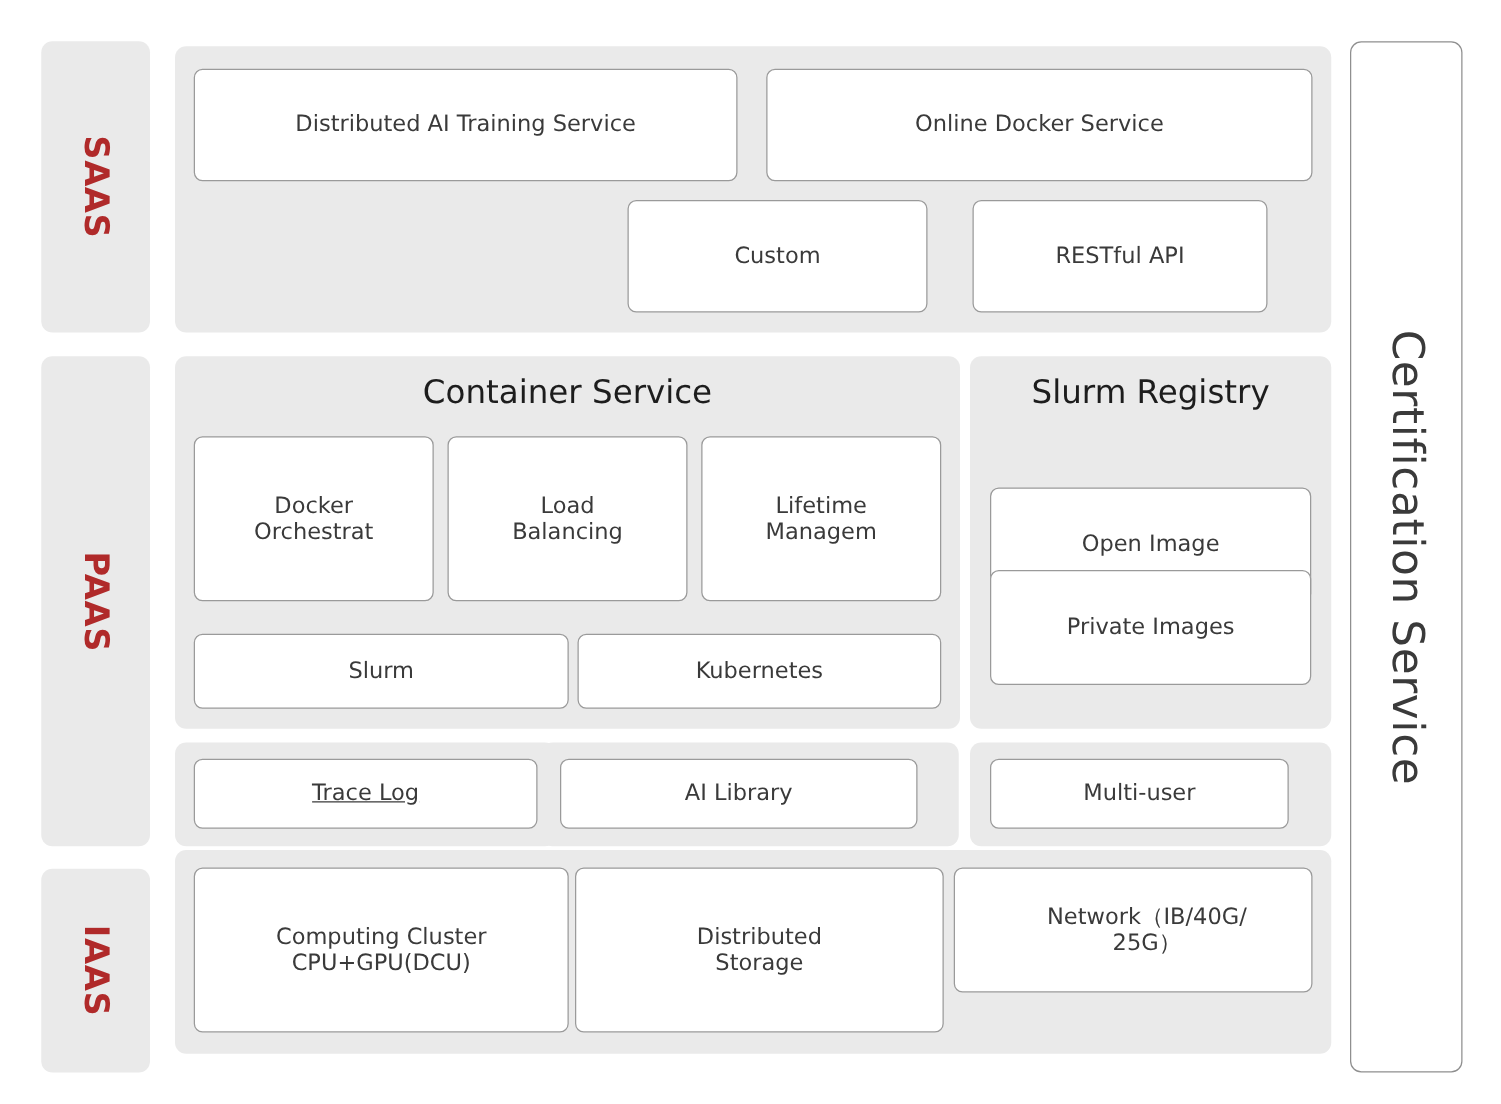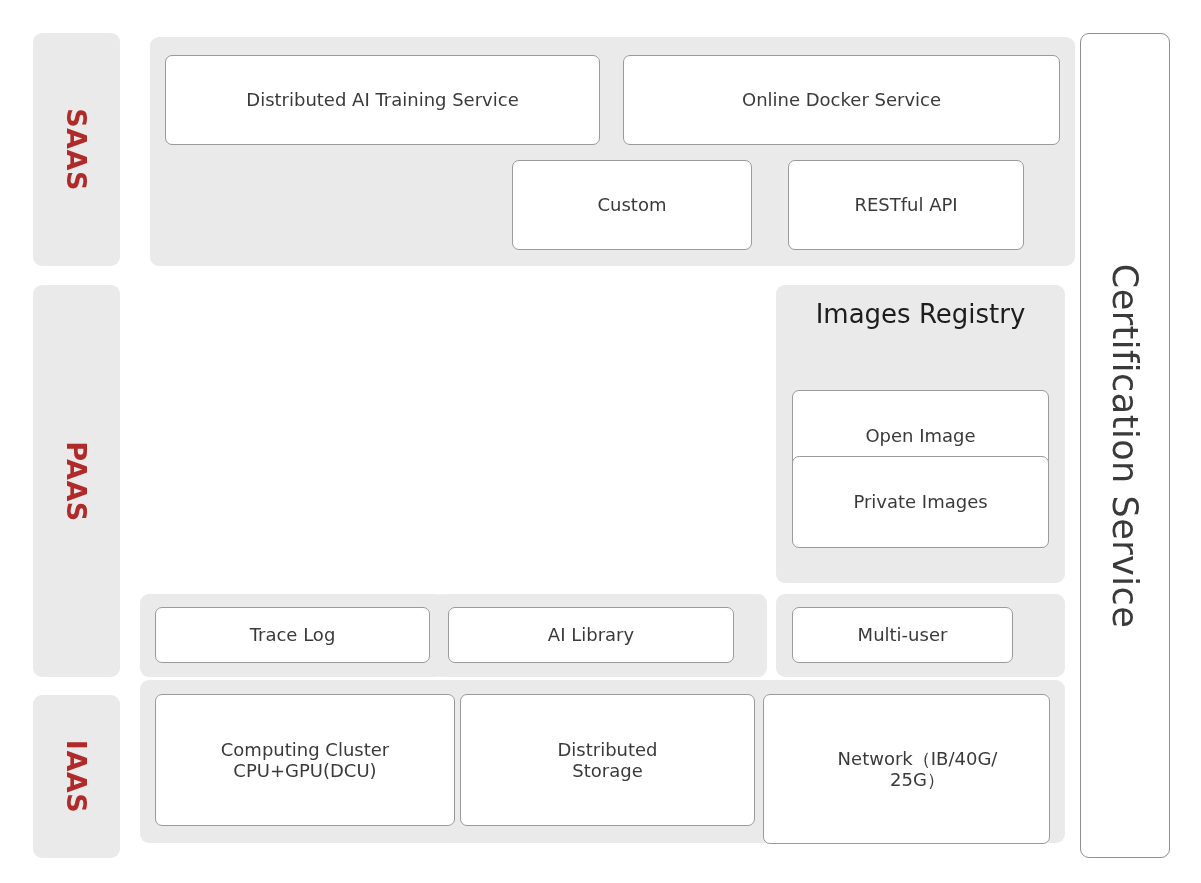--- a/index.html
+++ b/index.html
@@ -101,63 +101,80 @@
   </div>
 
   <div class="tier-label" style="left:33px; top:285px; width:87px; height:392px;">
     <span>PAAS</span>
   </div>
 
   <div class="tier-label" style="left:33px; top:695px; width:87px; height:163px;">
     <span>IAAS</span>
   </div>
 
-  <div class="panel" style="left:140px; top:37px; width:925px; height:229px;margin-left:10px;">
+  <div class="panel" style="left:140px; top:37px; width:925px; height:229px;">
 
     <div class="box" style="left:15px; top:18px; width:435px; height:90px;">Distributed AI Training Service</div>
 
     <div class="box" style="left:473px; top:18px; width:437px; height:90px;">Online Docker Service</div>
 
 
     <div class="box" style="left:362px; top:123px; width:240px; height:90px;">Custom</div>
 
     <div class="box" style="left:638px; top:123px; width:236px; height:90px;">RESTful API</div>
   </div>
 
+  <div class="panel" style="left:140px; top:285px; width:628px; height:298px;">
+
+    <div class="group-title" style="left:0; top:16px; width:628px;">Container Service</div>
+
+    <div class="box" style="left:15px; top:64px; width:192px; height:132px; white-space:pre-line;">Docker
+Orchestrat</div>
+
+    <div class="box" style="left:218px; top:64px; width:192px; height:132px; white-space:pre-line;">Load
+Balancing</div>
+
+    <div class="box" style="left:421px; top:64px; width:192px; height:132px; white-space:pre-line;">Lifetime
+Managem</div>
+
+    <div class="box" style="left:15px; top:222px; width:300px; height:60px;">Slurm</div>
+
+    <div class="box" style="left:322px; top:222px; width:291px; height:60px;">Kubernetes</div>
+  </div>
 
   <div class="panel" style="left:776px; top:285px; width:289px; height:298px;">
 
-    <div class="group-title" style="left:0; top:16px; width:289px;">Images Registry</div>
+    <div class="group-title" style="left:0; top:16px; width:289px;">Slurm Registry</div>
 
     <div class="box" style="left:16px; top:64px; width:257px; height:92px;margin-top:41px;">Open Image</div>
 
     <div class="box" style="left:16px; top:171px; width:257px; height:92px;">Private Images</div>
   </div>
 
   <div class="panel" style="left:140px; top:594px; width:305px; height:83px;">
-    <div class="box" style="left:15px; top:13px; width:275px; height:56px;">Trace Log</div>
+    <div class="box" style="left:15px; top:13px; width:275px; height:56px;text-decoration:underline;">Trace Log</div>
   </div>
 
   <div class="panel" style="left:433px; top:594px; width:334px; height:83px;">
     <div class="box" style="left:15px; top:13px; width:286px; height:56px;">AI Library</div>
   </div>
 
   <div class="panel" style="left:776px; top:594px; width:289px; height:83px;">
-    <div class="box" style="left:16px; top:13px; width:221px; height:56px;">Multi-user</div>
+    <div class="box" style="left:16px; top:13px; width:239px; height:56px;">Multi-user</div>
   </div>
 
   <div class="panel" style="left:140px; top:680px; width:925px; height:163px;">
 
     <div class="box" style="left:15px; top:14px; width:300px; height:132px; white-space:pre-line;">Computing Cluster
 CPU+GPU(DCU)</div>
 
     <div class="box" style="left:320px; top:14px; width:295px; height:132px; white-space:pre-line;">Distributed
 Storage</div>
 
-    <div class="box" style="left:623px; top:14px; width:287px; height:150px; white-space:pre-line;padding-left:28px;">Network（IB/40G/
+    <div class="box" style="left:623px; top:14px; width:287px; height:100px; white-space:pre-line;padding-left:28px;">Network（IB/40G/
 25G）</div>
   </div>
 
   <div id="cert-panel" style="left:1080px; top:33px; width:90px; height:825px;">
     <span>Certification Service</span>
   </div>
 
 </div>
 
 </body></html>

